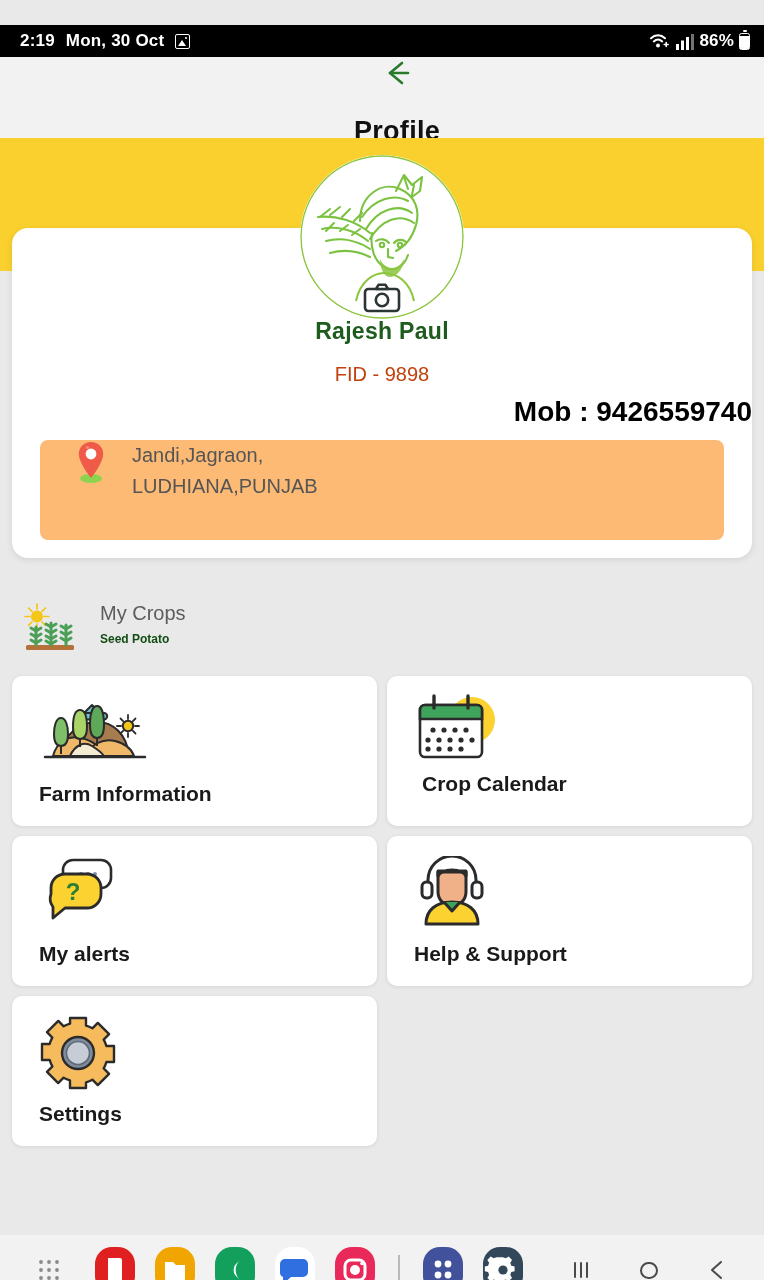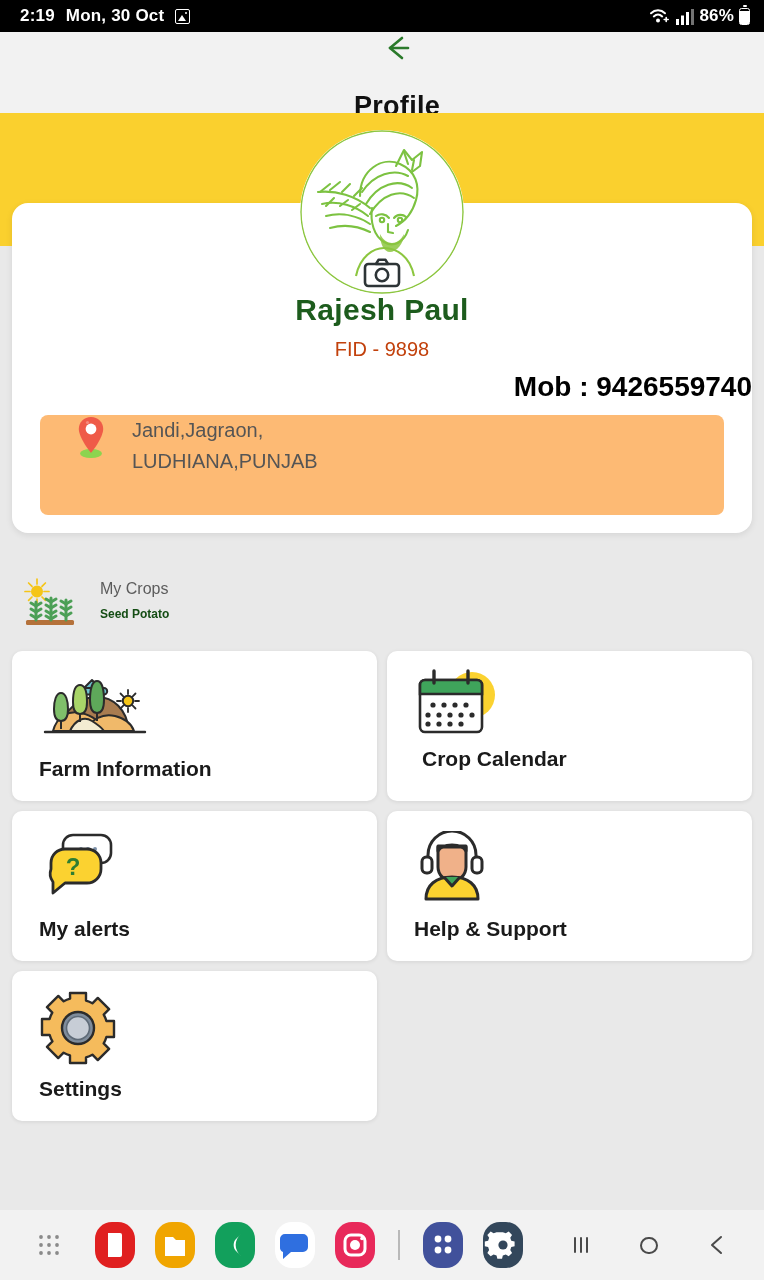--- a/index.html
+++ b/index.html
@@ -10,20 +10,21 @@
     overflow: hidden;
   }
   .phone { position: relative; width: 764px; height: 1280px; background: #e9e9e9; }
 
   
   .status-bar {
     height: 32px; background: #000; color: #fff;
     display: flex; align-items: center; justify-content: space-between;
     padding: 0 14px 0 20px; font-size: 17px; font-weight: 600;
     letter-spacing: .2px;
+    margin-top: 25px;
   }
   .sb-left { display: flex; align-items: center; gap: 11px; }
   .sb-right { display: flex; align-items: center; gap: 5px; }
   .sb-pic {
     width: 15px; height: 15px; border: 1.6px solid #fff; border-radius: 2px;
     position: relative; display: inline-block;
   }
   .sb-pic::after {
     content: ""; position: absolute; left: 1.4px; bottom: 1.4px;
     width: 0; height: 0;
@@ -70,21 +71,21 @@
   .avatar-circle {
     width: 164px; height: 164px; border-radius: 50%;
     background: #fff; overflow: hidden; position: relative;
   }
   .camera-badge {
     position: absolute; left: 50%; bottom: 6px; transform: translateX(-50%);
     width: 38px; height: 30px;
   }
   .profile-name {
     position: absolute; top: 90px; width: 100%; text-align: center;
-    font-size: 30px; font-weight: bold; color: #1d5c1d; letter-spacing: .3px;
+    font-size: 23px; font-weight: bold; color: #1d5c1d; letter-spacing: .3px;
   }
   .profile-fid {
     position: absolute; top: 135px; width: 100%; text-align: center;
     font-size: 20px; color: #c2410c;
   }
   .profile-mob {
     position: absolute; top: 168px; width: 100%; text-align: right;
     font-size: 28px; font-weight: bold; color: #000000;
   }
   .address-box {
@@ -94,21 +95,21 @@
   }
   .pin-icon { width: 30px; height: 44px; flex: none; }
   .address-text { font-size: 20px; color: #555; line-height: 31px; }
 
   
   .my-crops {
     position: absolute; top: 576px; left: 22px;
     display: flex; align-items: center; gap: 22px;
   }
   .crops-icon { width: 56px; height: 52px; flex: none; }
-  .crops-label { font-size: 16px; color: #5c5c5c; line-height: 25px; }
+  .crops-label { font-size: 20px; color: #5c5c5c; line-height: 25px; }
   .crops-value { font-size: 12px; font-weight: bold; color: #144d14; line-height: 27px; }
 
   
   .tile-grid {
     position: absolute; top: 651px; left: 12px; width: 740px;
     display: flex; flex-wrap: wrap; gap: 10px;
   }
   .tile {
     width: 365px; height: 150px; background: #fff; border-radius: 10px;
     box-shadow: 0 1px 4px rgba(0,0,0,.09);

